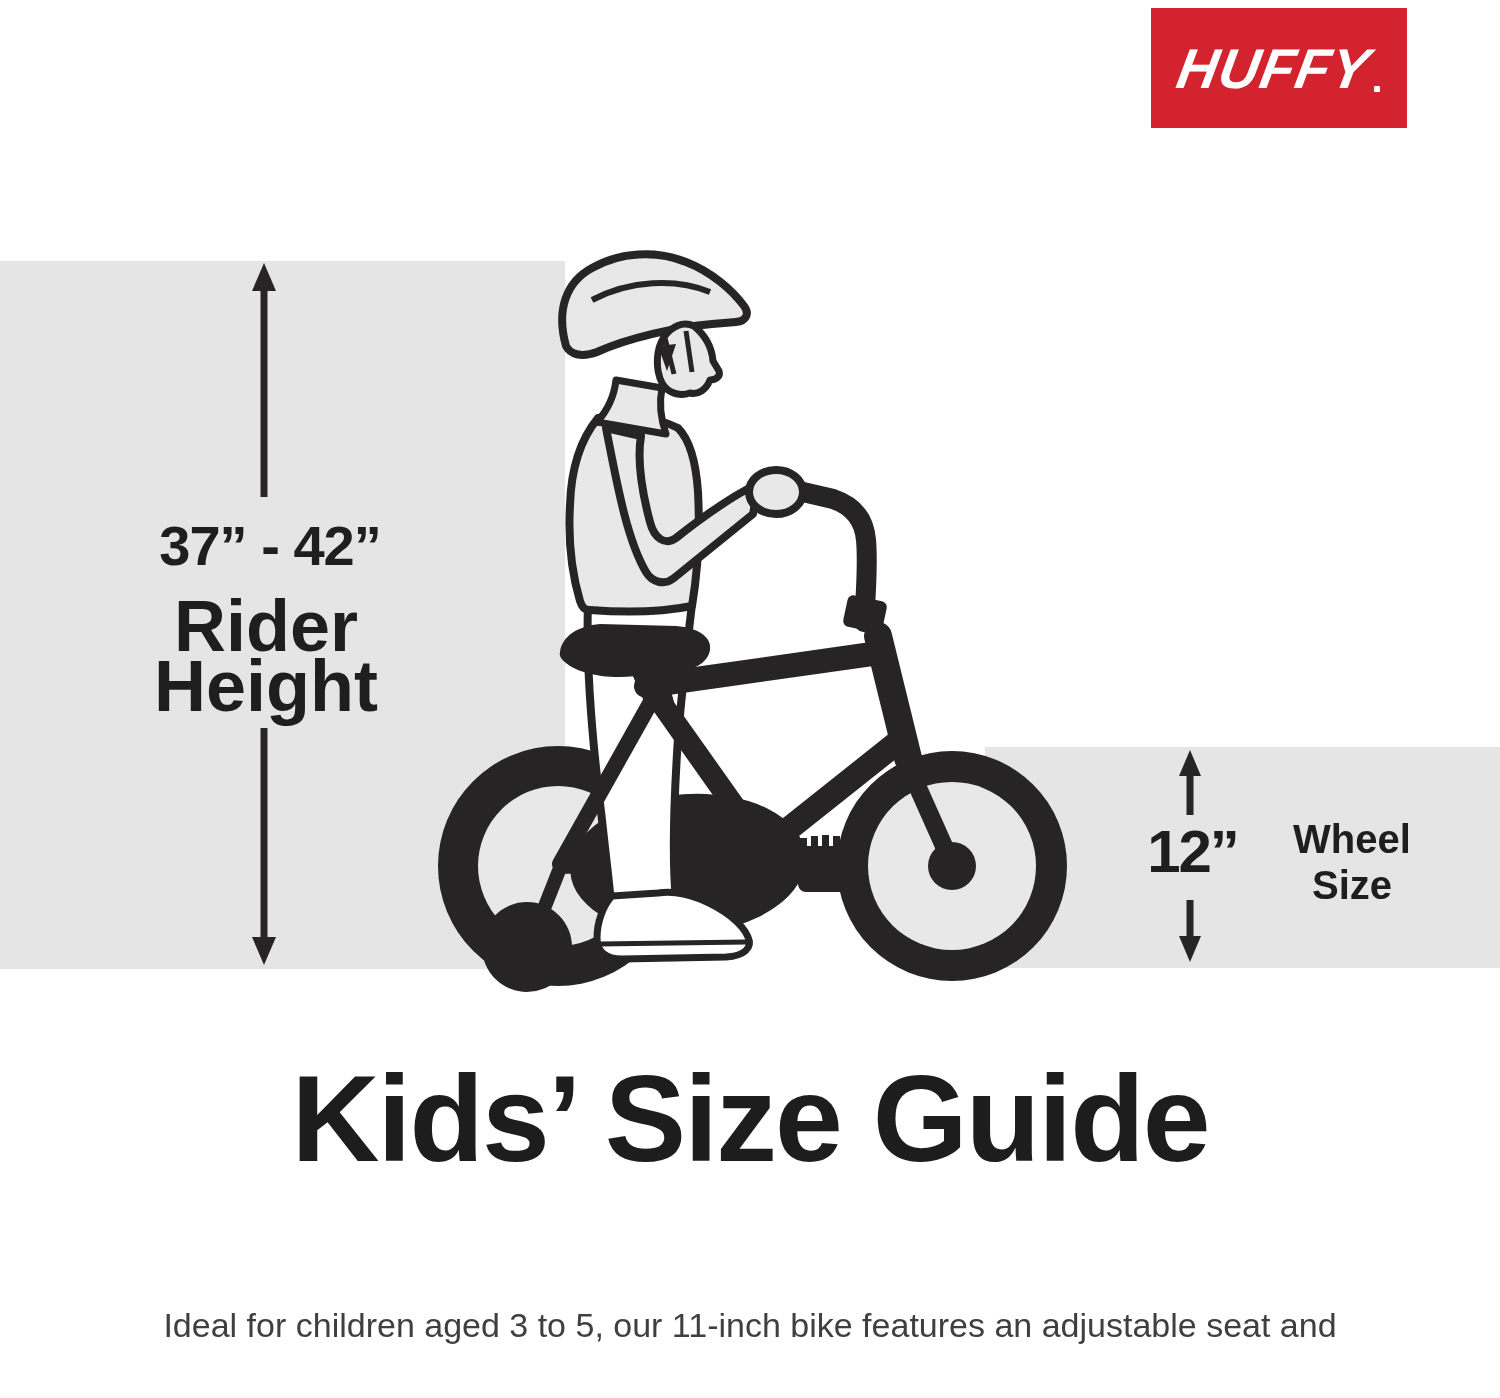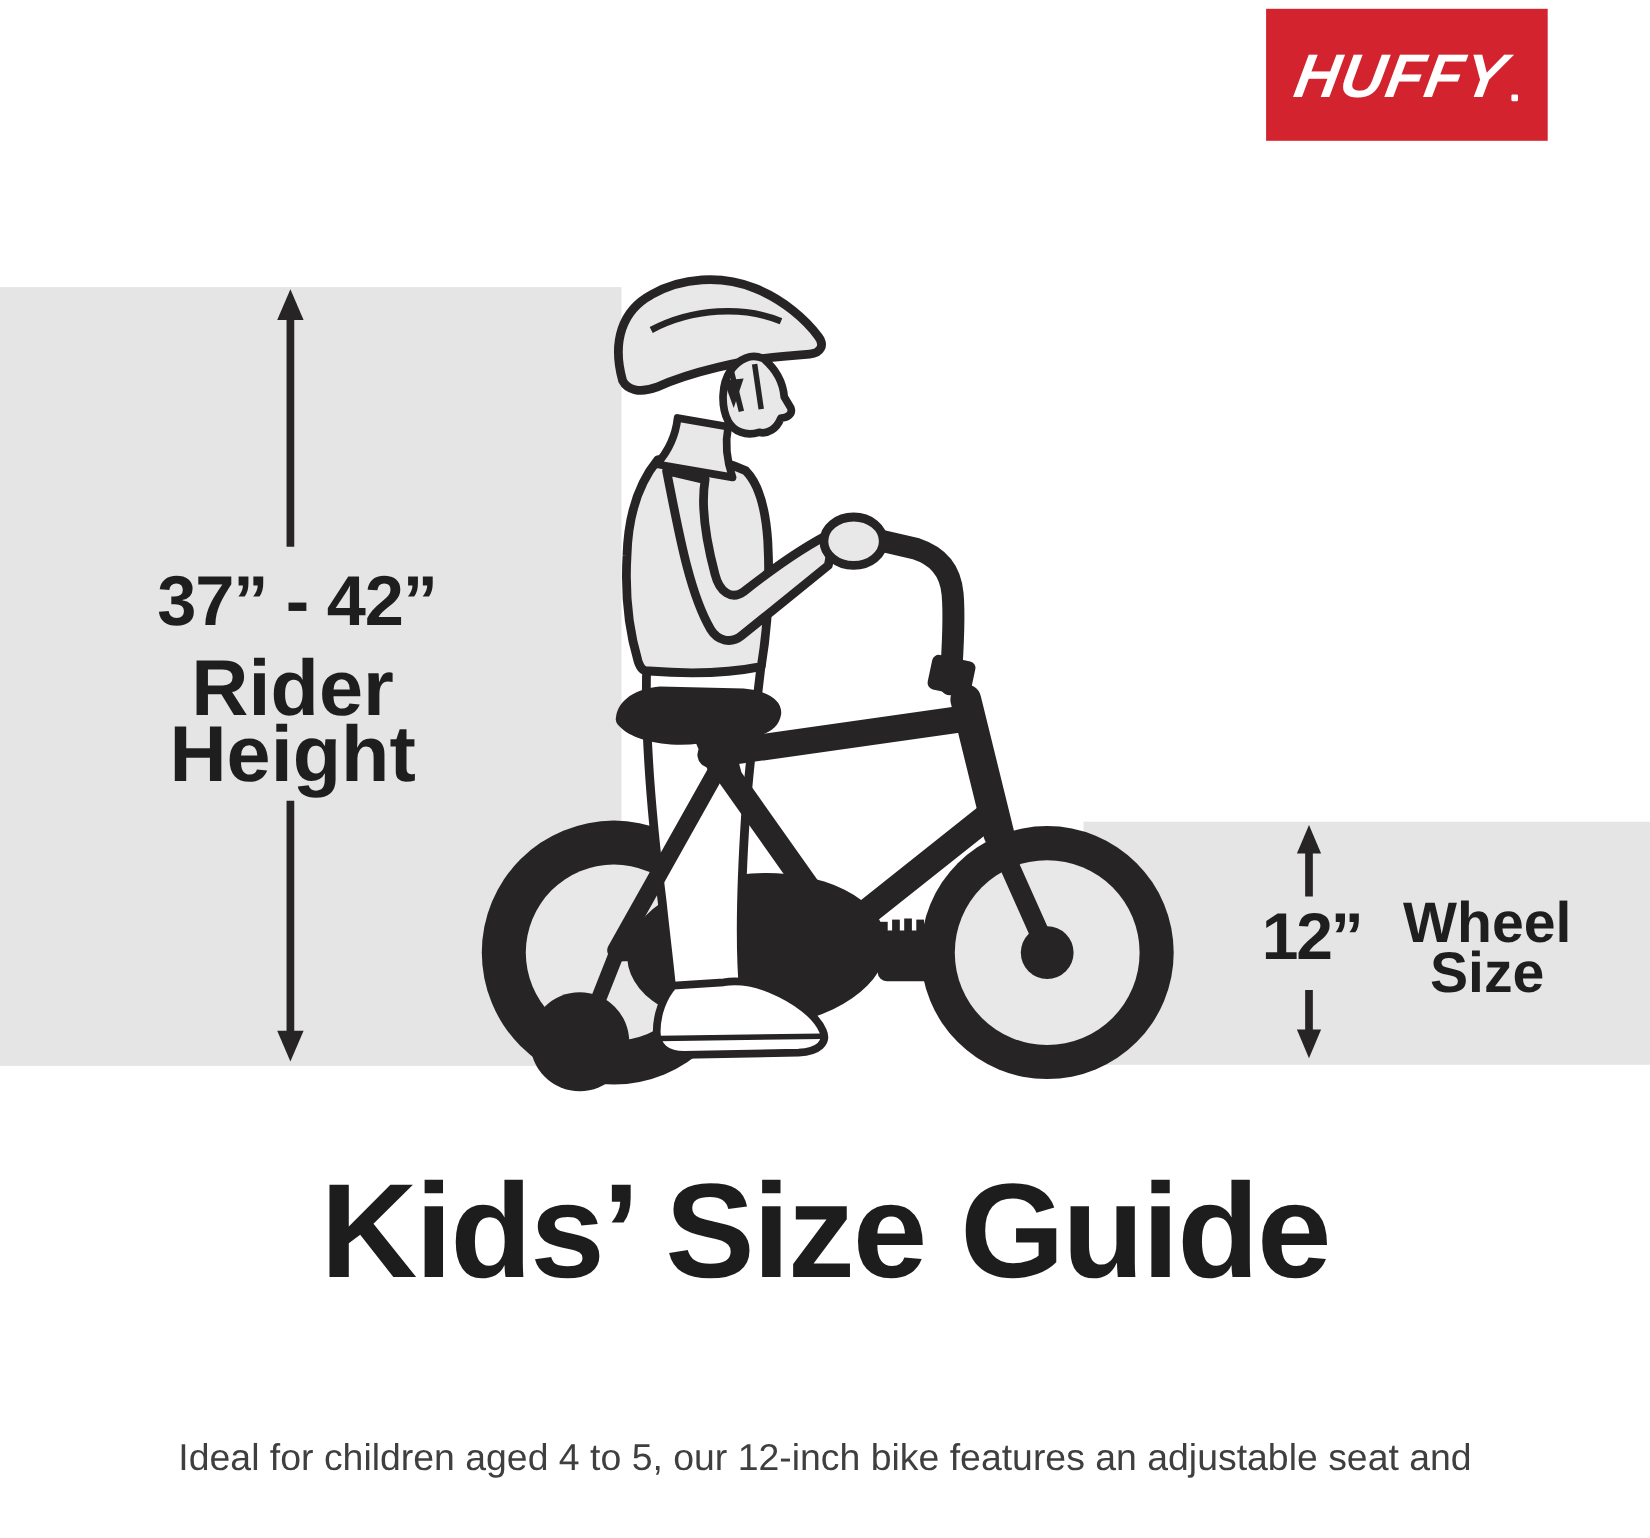--- a/index.html
+++ b/index.html
@@ -37,35 +37,35 @@
   
   .band-left{left:0;top:261px;width:565px;height:708px;background:var(--band-gray);}
   .band-right{left:985px;top:747px;width:515px;height:221px;background:var(--band-gray);}
 
   
   .illus{left:0;top:0;width:1500px;height:1398px;}
 
   
   .rider-range{
     left:60px;top:506px;width:420px;text-align:center;
-    font-size:64px;font-weight:bold;line-height:80px;letter-spacing:-1px;
+    font-size:56px;font-weight:bold;line-height:80px;letter-spacing:-1px;
   }
   .rider-label{
     left:146px;top:596px;width:240px;text-align:center;
     font-size:72px;font-weight:bold;line-height:60px;
   }
 
   
   .wheel-value{
     left:1110px;top:808px;width:165px;text-align:center;
     font-size:60px;font-weight:bold;line-height:88px;letter-spacing:-2px;
   }
   .wheel-label{
     left:1252px;top:816px;width:200px;text-align:center;
-    font-size:52px;font-weight:bold;line-height:46px;
+    font-size:40px;font-weight:bold;line-height:46px;
   }
 
   
   .heading{
     left:0;top:1058px;width:1500px;text-align:center;
     font-size:122px;font-weight:bold;line-height:122px;letter-spacing:-2px;
     color:#1d1d1d;
   }
   .description{
     left:0;top:1302px;width:1500px;text-align:center;
@@ -163,14 +163,14 @@
 </svg>
 
 <div class="abs rider-range">37” - 42”</div>
 <div class="abs rider-label">Rider Height</div>
 
 <div class="abs wheel-value">12”</div>
 <div class="abs wheel-label">Wheel Size</div>
 
 <h1 class="abs heading">Kids’ Size Guide</h1>
 <p class="abs description">
-  <span>Ideal for children aged 4 to 5, our 12-inch bike features an adjustable seat and</span><br>
+  <span>Ideal for children aged 3 to 5, our 11-inch bike features an adjustable seat and</span><br>
 </p>
 
 </body></html>

